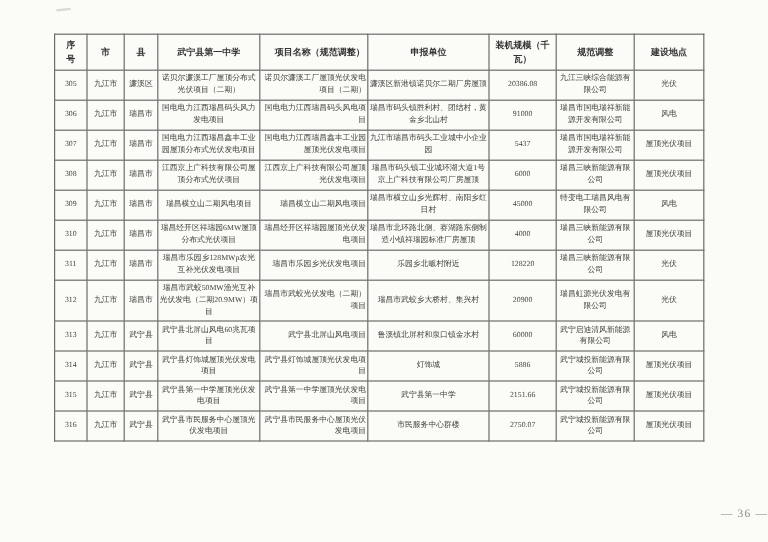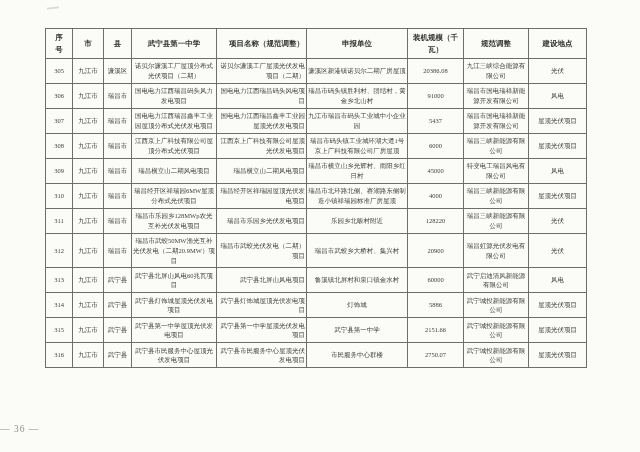--- a/index.html
+++ b/index.html
@@ -50,21 +50,21 @@
   .c-county   { width: 28px; }
   .c-declared { width: 85px; }
   .c-adjusted { width: 90px; text-align: right; }
   .c-location { width: 101px; }
   .c-capacity { width: 56px; }
   .c-applicant{ width: 65px; }
   .c-type     { width: 58px; }
   .page-number {
     position: absolute;
     left: 0; right: 0; top: 424px;
-    text-align: left;
+    text-align: right;
     font-size: 9.5px;
     color: #8d8d89;
     letter-spacing: 1px;
   }
 </style>
 </head>
 <body>
 
 <div class="scan-mark"></div>
 

